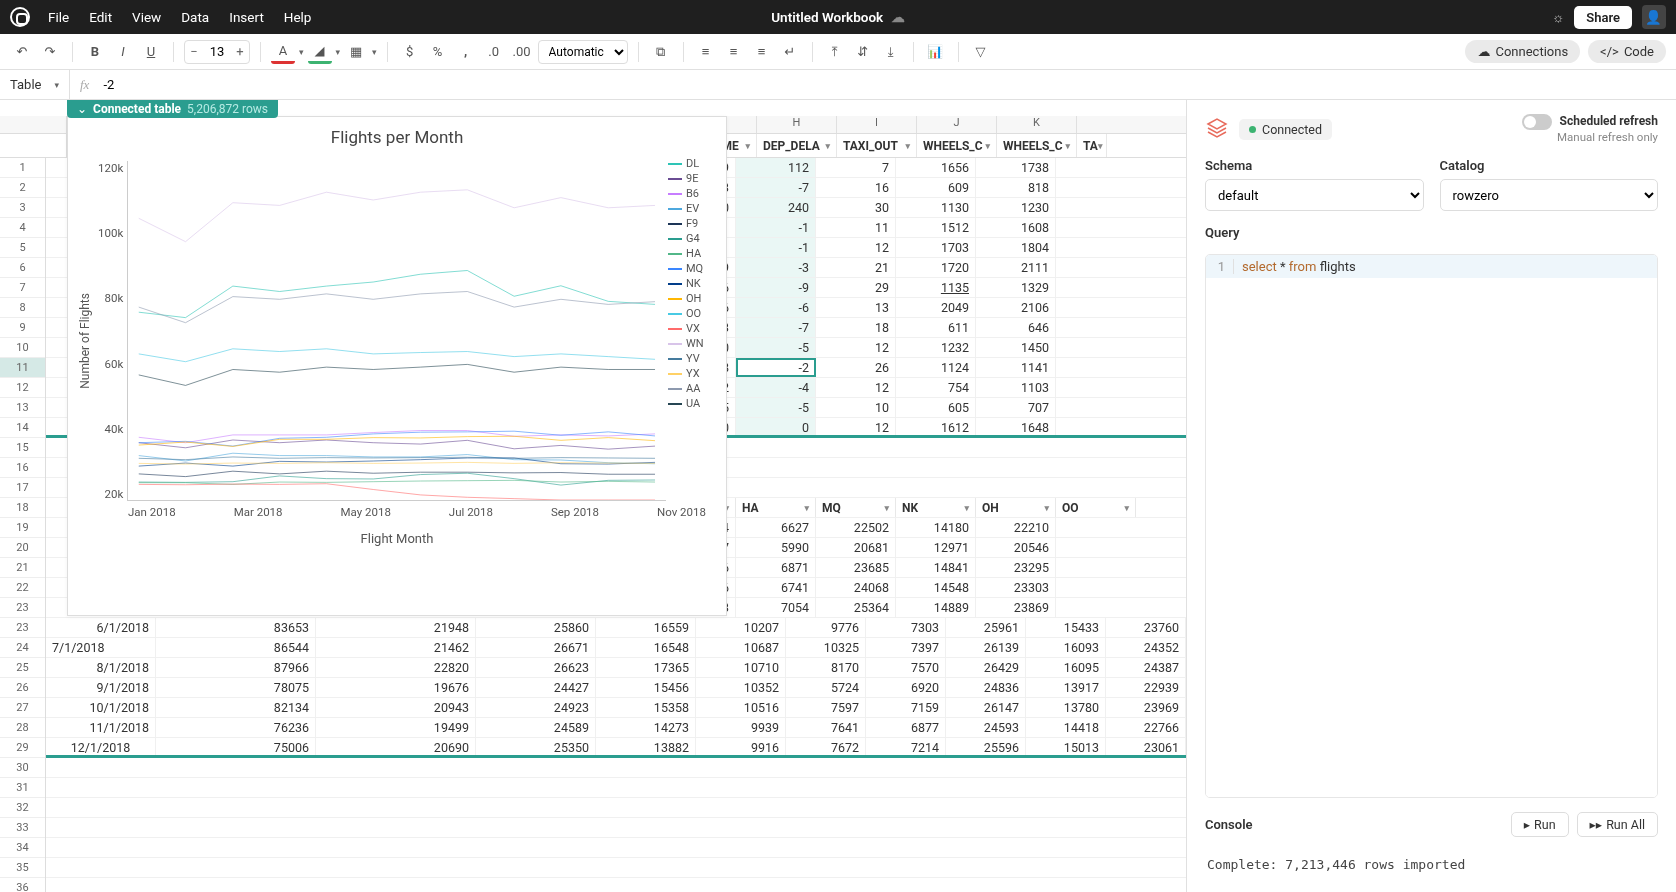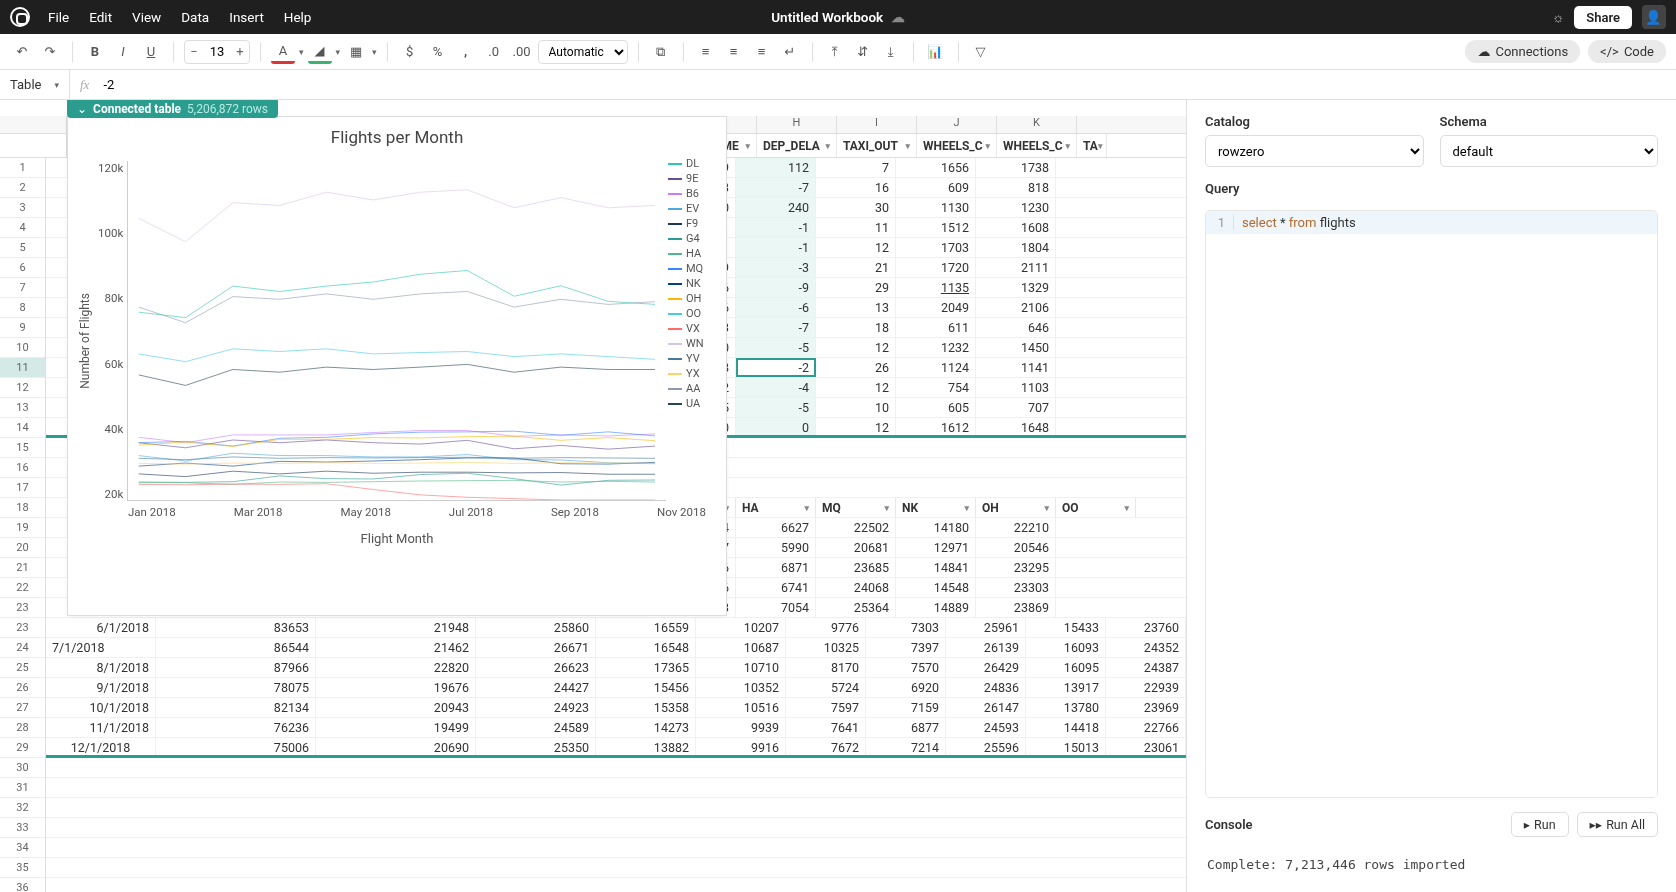--- a/index.html
+++ b/index.html
@@ -719,28 +719,47 @@
           <div>May 2018</div>
           <div>Jul 2018</div>
           <div>Sep 2018</div>
           <div>Nov 2018</div>
         </div>
       <div class="x-label">Flight Month</div>
     </div>
   </div>
 
   <div class="right-panel">
+    <div class="rp-status-row">
+      <div class="rp-status-left">
+        <span class="rp-db-icon">
+          <svg width="24" height="24" viewBox="0 0 24 24" fill="none" stroke="#e86b5c" stroke-width="1.5">
+              <path d="M3 8 L12 3 L21 8 L12 13 Z"></path>
+              <path d="M3 12 L12 17 L21 12"></path>
+              <path d="M3 16 L12 21 L21 16"></path>
+            </svg>
+        </span>
+        <span class="rp-badge">
+          <span class="dot"></span>
+          <span>Connected</span>
+        </span>
+      </div>
+      <div class="rp-refresh">
+        <div><span class="toggle"></span><b>Scheduled refresh</b></div>
+        <div class="sub">Manual refresh only</div>
+      </div>
+    </div>
     <div class="rp-selects">
+      <div>
+        <label>Schema</label>
+        <select><option>default</option></select>
+      </div>
       <div>
         <label>Catalog</label>
         <select><option>rowzero</option></select>
-      </div>
-      <div>
-        <label>Schema</label>
-        <select><option>default</option></select>
       </div>
     </div>
     <div class="rp-query-label">Query</div>
     <div class="rp-editor">
       <div class="editor-line">
         <div class="editor-gutter">1</div>
         <div class="editor-code"><span class="kw">select</span> * <span class="kw">from</span> flights</div>
       </div>
       <div style="flex:1;background:#fff"></div>
     </div>

